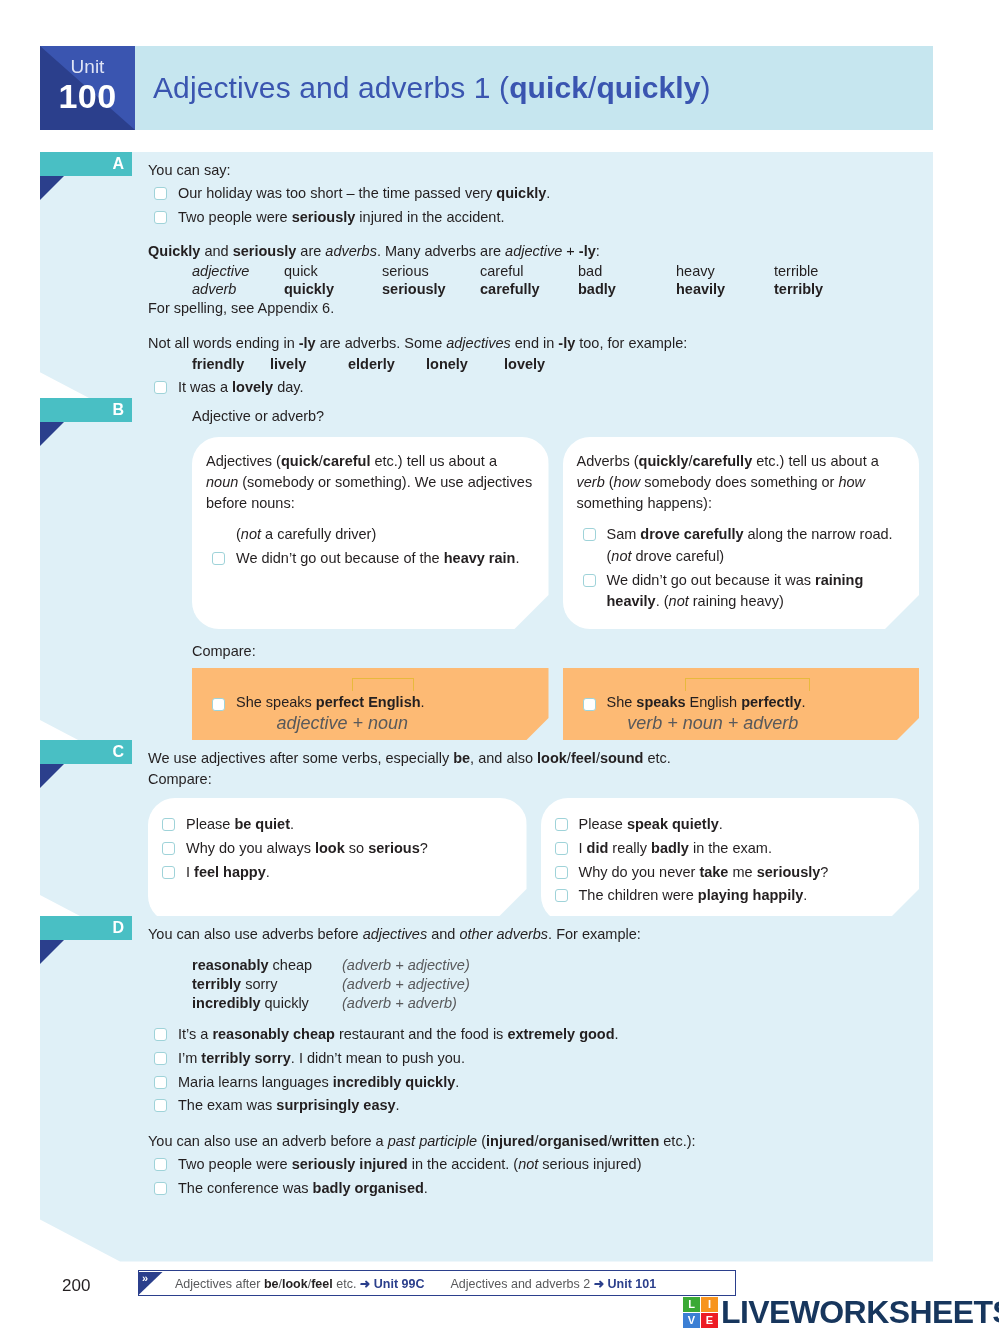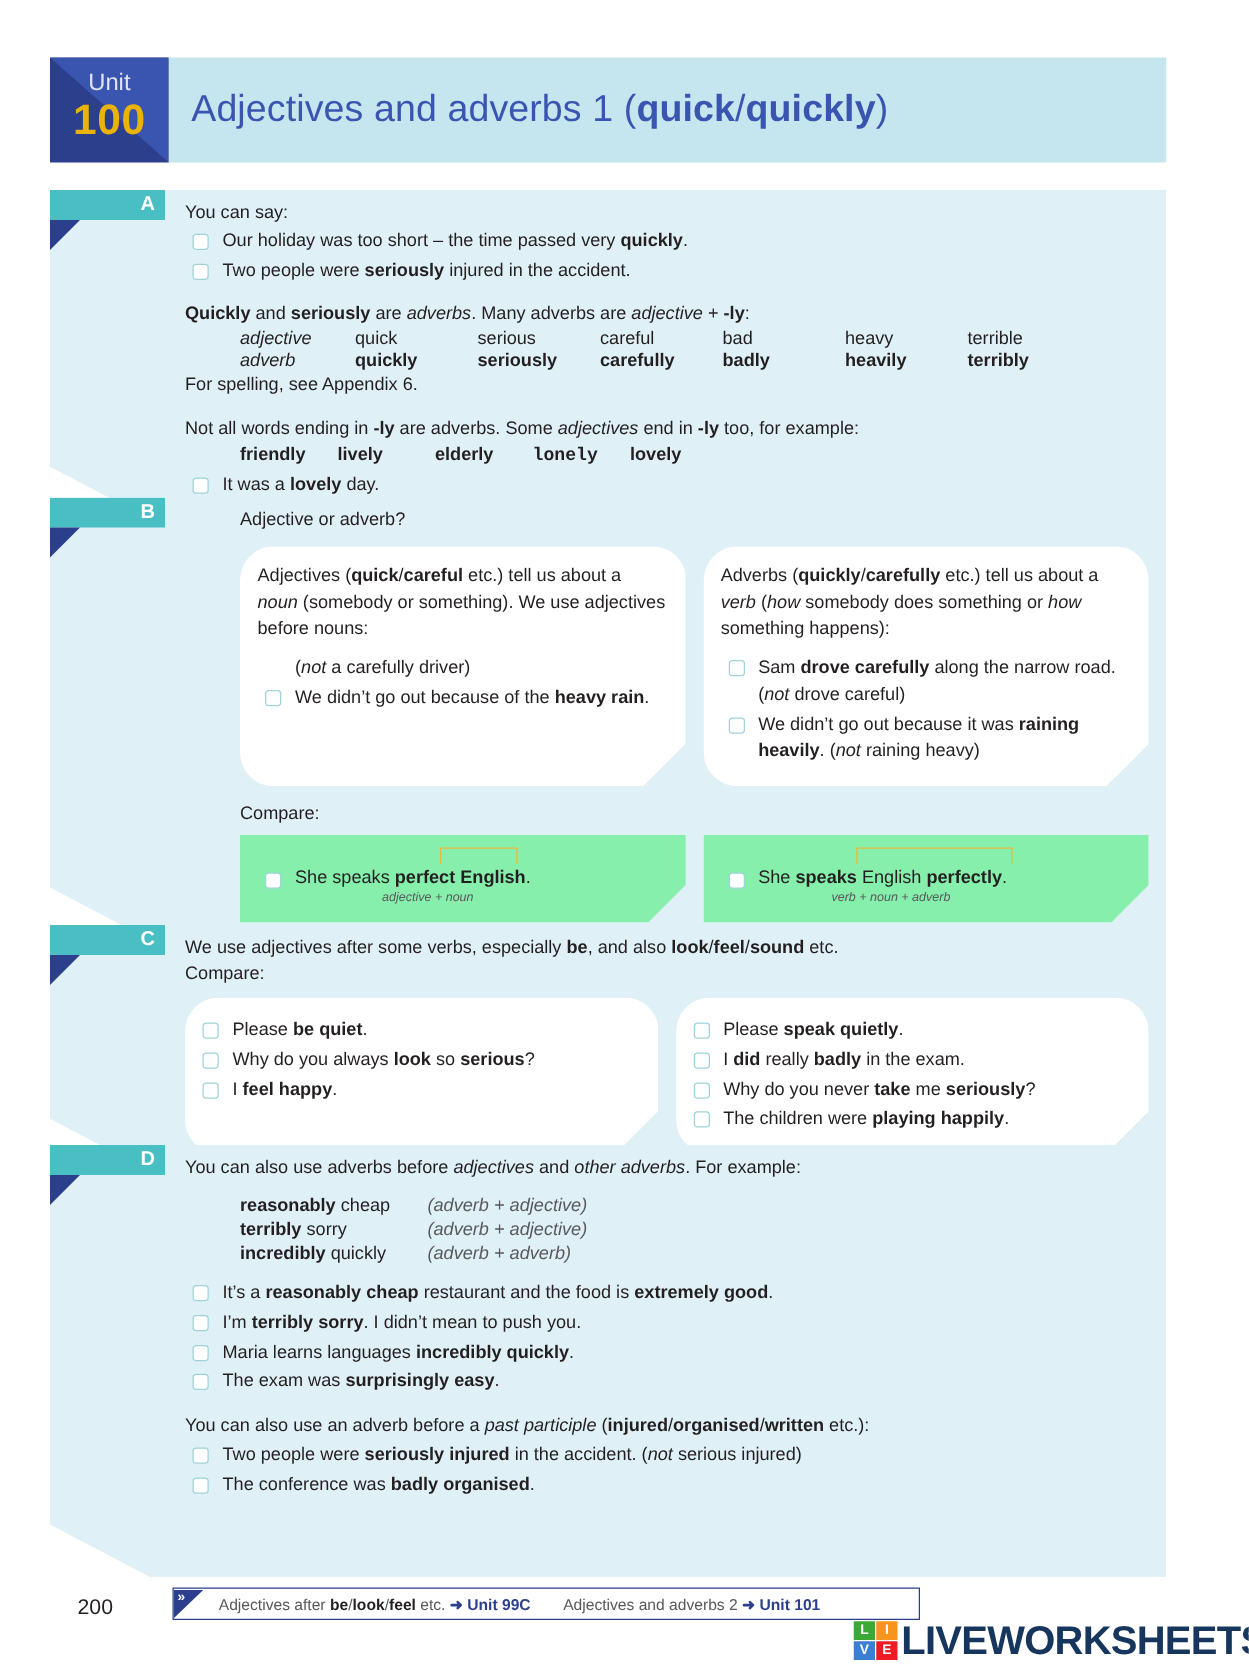--- a/index.html
+++ b/index.html
@@ -22,21 +22,21 @@
   .unit-badge .diag {
     position:absolute; right:0; top:0; width:0; height:0;
     border-top: 84px solid #3a55b0; border-left: 95px solid transparent;
   }
   .unit-badge .u-word {
     position:absolute; left:0; top:10px; width:100%; text-align:center;
     font-size:19px; font-weight:400; color:#dfe4f5; z-index:2;
   }
   .unit-badge .u-num {
     position:absolute; left:0; top:31px; width:100%; text-align:center;
-    font-size:34px; font-weight:bold; color:#eab308; letter-spacing:0.5px; z-index:2;
+    font-size:34px; font-weight:bold; color:#ffffff; letter-spacing:0.5px; z-index:2;
   }
   .header-bar {
     position:absolute; left:95px; top:0; right:0; height:84px;
     background:#c6e6ef; display:flex; align-items:center; padding-left:18px;
   }
   .header-title {
     font-size:30px; color:#3a55b0; font-weight:400; letter-spacing:0.1px;
   }
   .header-title b { font-weight:bold; }
 
@@ -85,27 +85,27 @@
   table.words tr.adv td.w { font-weight:bold; }
 
   
   .row2 { display:flex; gap:14px; margin-top:6px; }
   .wbox {
     background:#ffffff; flex:1; padding:14px 16px 14px 14px; position:relative;
   }
   .wbox.chamf { clip-path: polygon(0 0, 100% 0, 100% calc(100% - 34px), calc(100% - 34px) 100%, 0 100%); border-radius: 27px; }
 
   
-  .cmp { background:#86efac; flex:1; padding:26px 16px 14px 14px; position:relative; }
+  .cmp { background:#fdba74; flex:1; padding:26px 16px 14px 14px; position:relative; }
   .cmp.chamf { clip-path: polygon(0 0, 100% 0, 100% calc(100% - 30px), calc(100% - 30px) 100%, 0 100%); }
   .bracket {
     position:absolute; height:13px; border:1.8px solid #e8b93c; border-bottom:none;
   }
   .cmp-line { font-size:14.5px; position:relative; padding-left:30px; }
-  .cmp-note { font-style:italic; font-size:10px; color:#58595b; margin-top:3px; }
+  .cmp-note { font-style:italic; font-size:18px; color:#58595b; margin-top:3px; }
 
   
   table.dlist { border-collapse:collapse; margin-left:44px; font-size:14.5px; }
   table.dlist td { padding:1.5px 0; }
   table.dlist td.l { width:150px; }
   table.dlist td.r { font-style:italic; color:#58595b; }
 
   
   .page-num { position:absolute; left:62px; top:1276px; font-size:17px; color:#231f20; }
   .footbar {
@@ -176,21 +176,21 @@
         <td class="w">badly</td>
         <td class="w">heavily</td>
         <td class="w">terribly</td>
       </tr>
     </tbody>
       </table>
 
     <div class="t">For spelling, see Appendix 6.</div>
 
     <div class="t" style="margin-top:14px;" id="A-p2"><span>Not all words ending in </span><b>-ly</b><span> are adverbs.  Some </span><i>adjectives</i><span> end in </span><b>-ly</b><span> too, for example:</span></div>
-    <div class="t indent" style="font-weight:bold;" id="A-lyadj"><span style="display: inline-block; width: 78px;">friendly</span><span style="display: inline-block; width: 78px;">lively</span><span style="display: inline-block; width: 78px;">elderly</span><span style="display: inline-block; width: 78px; font-family: Liberation Mono, monospace;">lonely</span><span style="display: inline-block; width: 78px;">lovely</span></div>
+    <div class="t indent" style="font-weight:bold;" id="A-lyadj"><span style="display: inline-block; width: 78px;">friendly</span><span style="display: inline-block; width: 78px;">lively</span><span style="display: inline-block; width: 78px;">elderly</span><span style="display: inline-block; width: 78px;">lonely</span><span style="display: inline-block; width: 78px;">lovely</span></div>
     <ul class="bl bl-ind" id="A-ex2">
         <li><span class="cbx"></span><span>It was a </span><b>lovely</b><span> day.</span></li>
       </ul>
   </div>
 </div>
 
 <div class="section sec-clip" id="secB" style="top: 398px; min-height: 322px;">
   <div class="tab">
     <span class="letter">B</span>
   </div>

